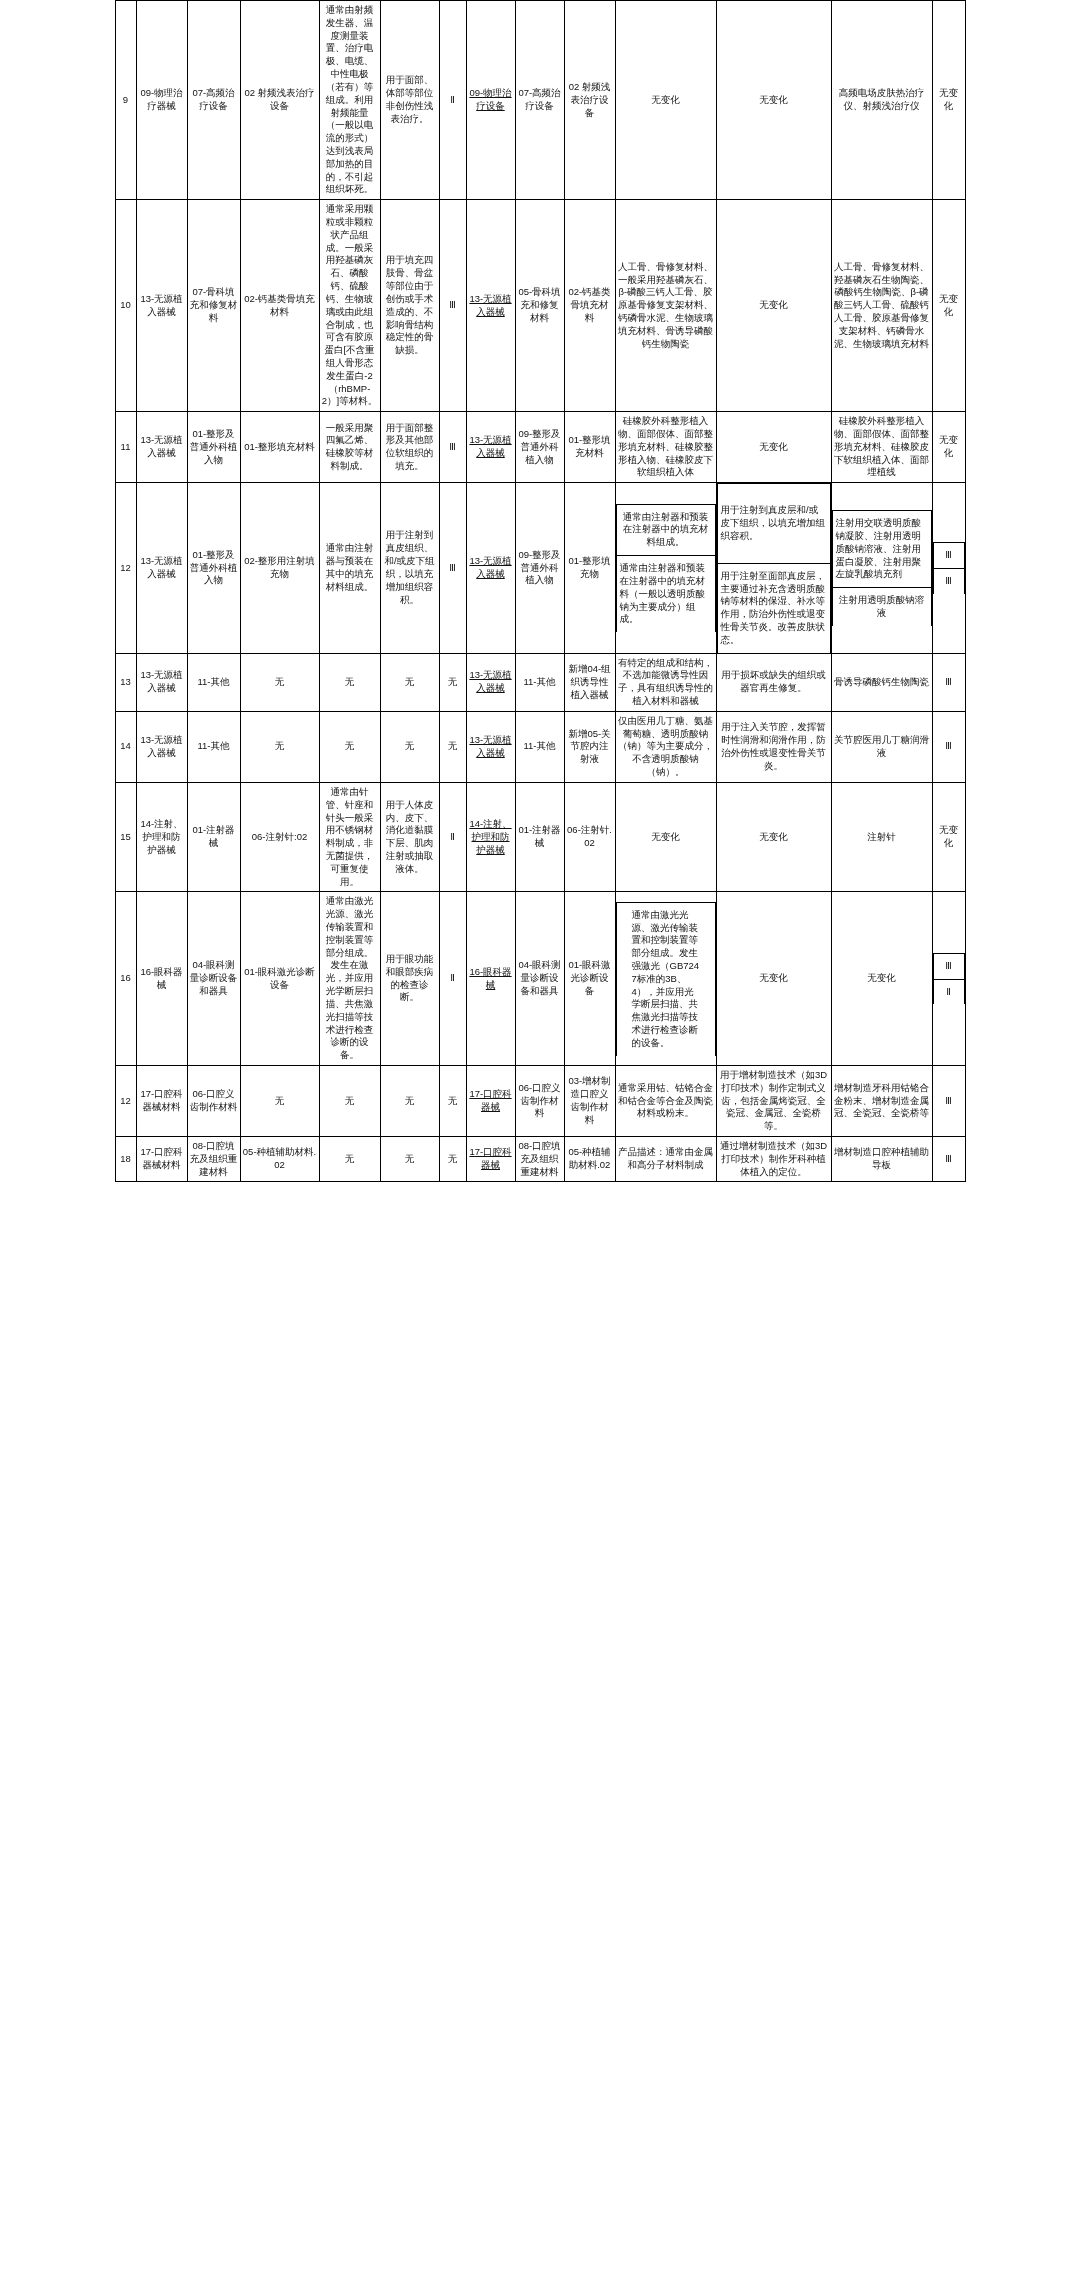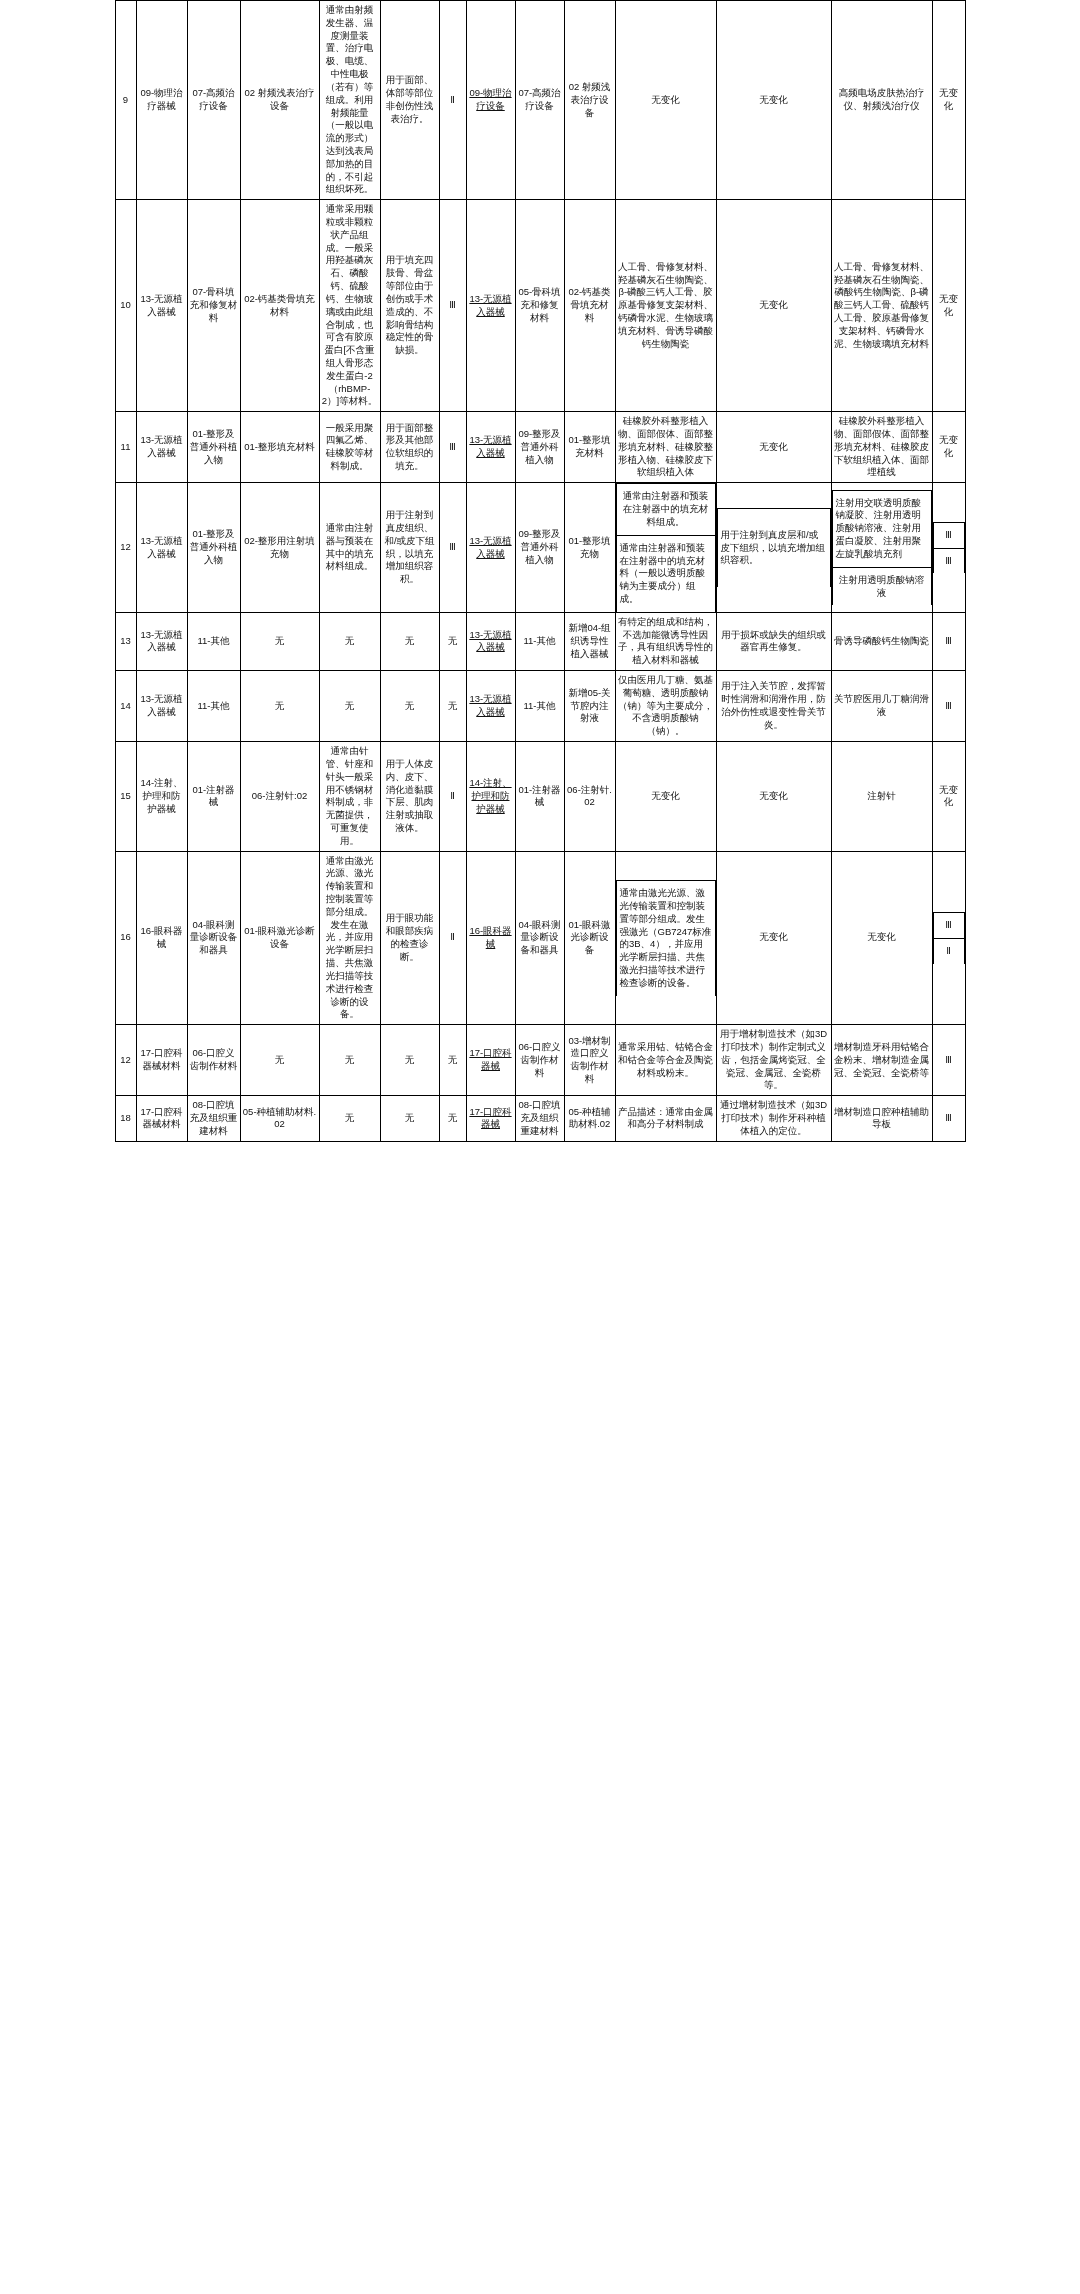--- a/index.html
+++ b/index.html
@@ -63,21 +63,21 @@
         <td class="num">10</td>
         <td class="c1">13-无源植入器械</td>
         <td class="c2">07-骨科填充和修复材料</td>
         <td class="c3">02-钙基类骨填充材料</td>
         <td class="c4">通常采用颗粒或非颗粒状产品组成。一般采用羟基磷灰石、磷酸钙、硫酸钙、生物玻璃或由此组合制成，也可含有胶原蛋白[不含重组人骨形态发生蛋白-2（rhBMP-2）]等材料。</td>
         <td class="c5">用于填充四肢骨、骨盆等部位由于创伤或手术造成的、不影响骨结构稳定性的骨缺损。</td>
         <td class="c6">Ⅲ</td>
         <td class="c7">13-无源植入器械</td>
         <td class="c8">05-骨科填充和修复材料</td>
         <td class="c9">02-钙基类骨填充材料</td>
-        <td class="c10">人工骨、骨修复材料、羟基磷灰石生物陶瓷、β-磷酸三钙人工骨、胶原基骨修复支架材料、钙磷骨水泥、生物玻璃填充材料、骨诱导磷酸钙生物陶瓷</td>
+        <td class="c10">人工骨、骨修复材料、一般采用羟基磷灰石、β-磷酸三钙人工骨、胶原基骨修复支架材料、钙磷骨水泥、生物玻璃填充材料、骨诱导磷酸钙生物陶瓷</td>
         <td class="c11">无变化</td>
         <td class="c12">人工骨、骨修复材料、羟基磷灰石生物陶瓷、磷酸钙生物陶瓷、β-磷酸三钙人工骨、硫酸钙人工骨、胶原基骨修复支架材料、钙磷骨水泥、生物玻璃填充材料</td>
         <td class="c13">无变化</td>
       </tr>
 
       <tr>
         <td class="num">11</td>
         <td class="c1">13-无源植入器械</td>
         <td class="c2">01-整形及普通外科植入物</td>
         <td class="c3">01-整形填充材料</td>
@@ -114,20 +114,23 @@
                   <td style="padding:6px 3px;text-align:left;margin-left:48px;">通常由注射器和预装在注射器中的填充材料（一般以透明质酸钠为主要成分）组成。</td>
                 </tr>
           </tbody>
             </table>
         </td>
         <td class="c11" style="padding:0;">
           <table class="sub">
               <tbody>
             <tr>
                   <td style="padding:20px 3px;text-align:left;">用于注射到真皮层和/或皮下组织，以填充增加组织容积。</td>
+                </tr>
+            <tr>
+                  <td style="padding:6px 3px;text-align:left;">用于注射至面部真皮层，主要通过补充含透明质酸钠等材料的保湿、补水等作用，防治外伤性或退变性骨关节炎。改善皮肤状态。</td>
                 </tr>
           </tbody>
             </table>
         </td>
         <td class="c12" style="padding:0;margin-left:21px;">
           <table class="sub">
               <tbody>
             <tr>
                   <td style="padding:6px 3px;text-align:left;">注射用交联透明质酸钠凝胶、注射用透明质酸钠溶液、注射用蛋白凝胶、注射用聚左旋乳酸填充剂</td>
                 </tr>
@@ -210,21 +213,21 @@
         <td class="c4">通常由激光光源、激光传输装置和控制装置等部分组成。发生在激光，并应用光学断层扫描、共焦激光扫描等技术进行检查诊断的设备。</td>
         <td class="c5">用于眼功能和眼部疾病的检查诊断。</td>
         <td class="c6">Ⅱ</td>
         <td class="c7">16-眼科器械</td>
         <td class="c8">04-眼科测量诊断设备和器具</td>
         <td class="c9">01-眼科激光诊断设备</td>
         <td class="c10" style="padding:0;">
           <table class="sub">
               <tbody>
             <tr>
-                  <td style="padding:6px 3px;text-align:left;margin-top:40px;">通常由激光光源、激光传输装置和控制装置等部分组成。发生强激光（GB7247标准的3B、4），并应用光学断层扫描、共焦激光扫描等技术进行检查诊断的设备。</td>
+                  <td style="padding:6px 15px;text-align:left;margin-top:40px;">通常由激光光源、激光传输装置和控制装置等部分组成。发生强激光（GB7247标准的3B、4），并应用光学断层扫描、共焦激光扫描等技术进行检查诊断的设备。</td>
                 </tr>
           </tbody>
             </table>
         </td>
         <td class="c11">无变化</td>
         <td class="c12">无变化</td>
         <td class="c13" style="padding:0;">
           <table class="sub">
               <tbody>
             <tr>

